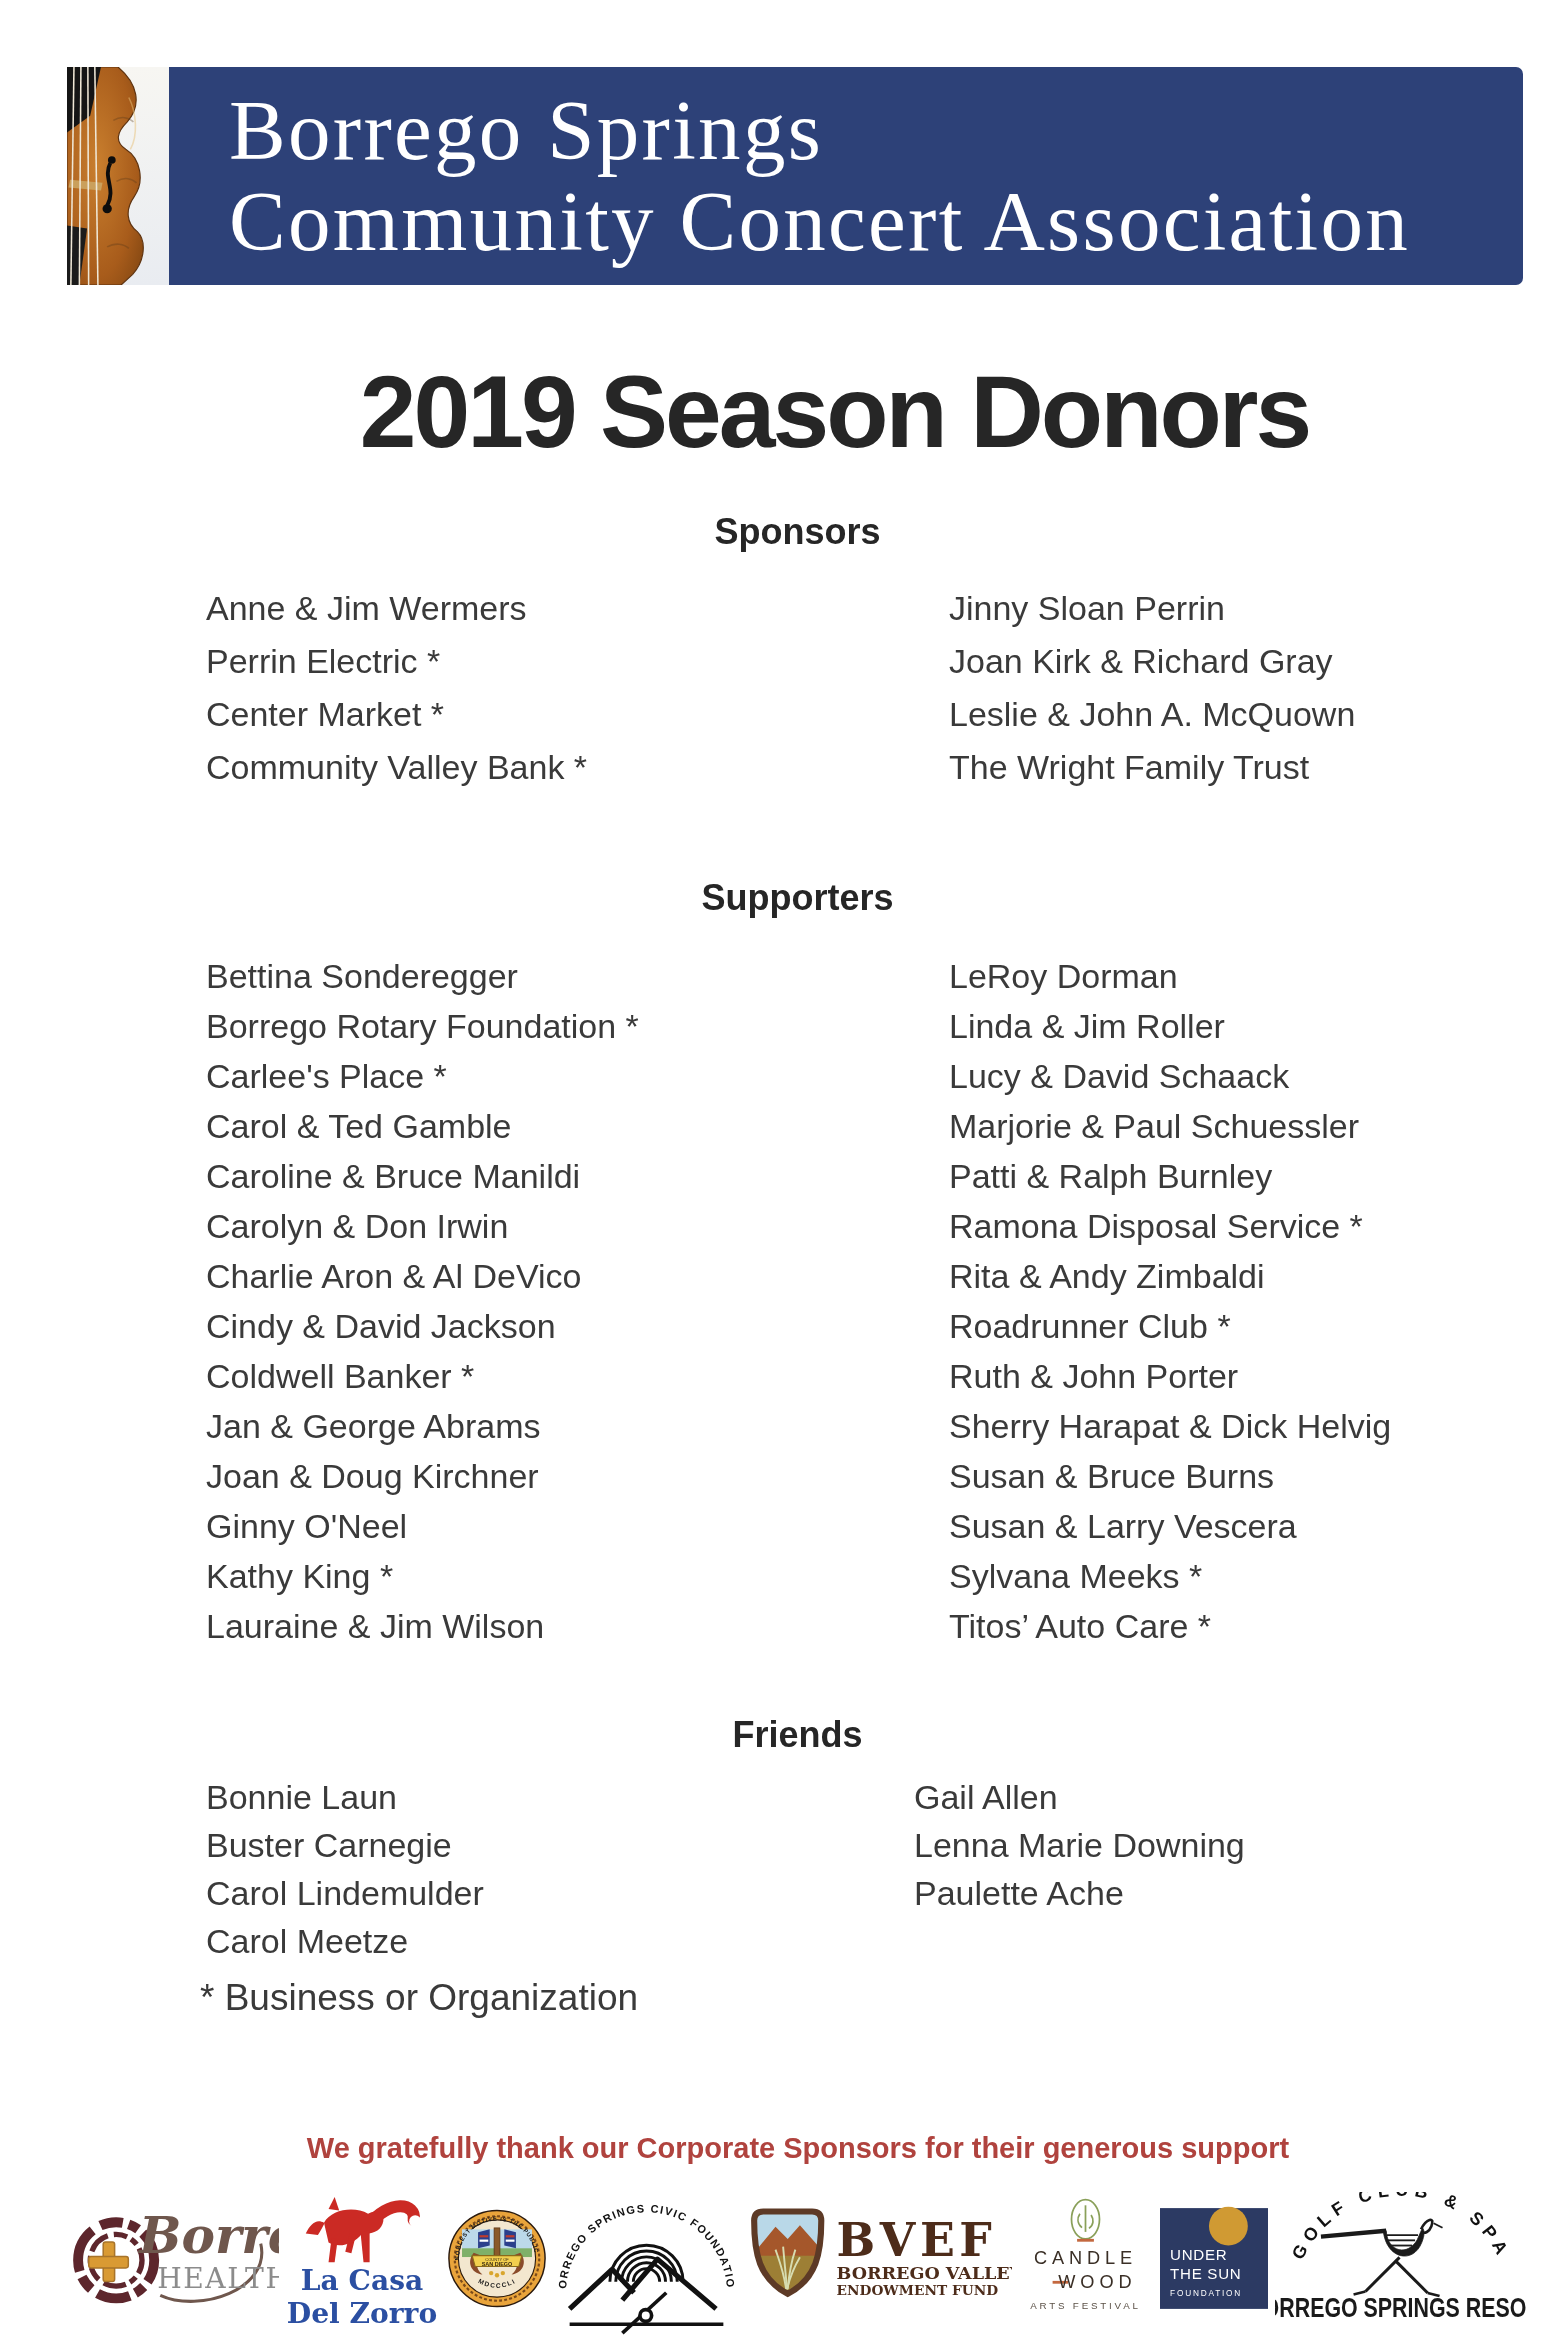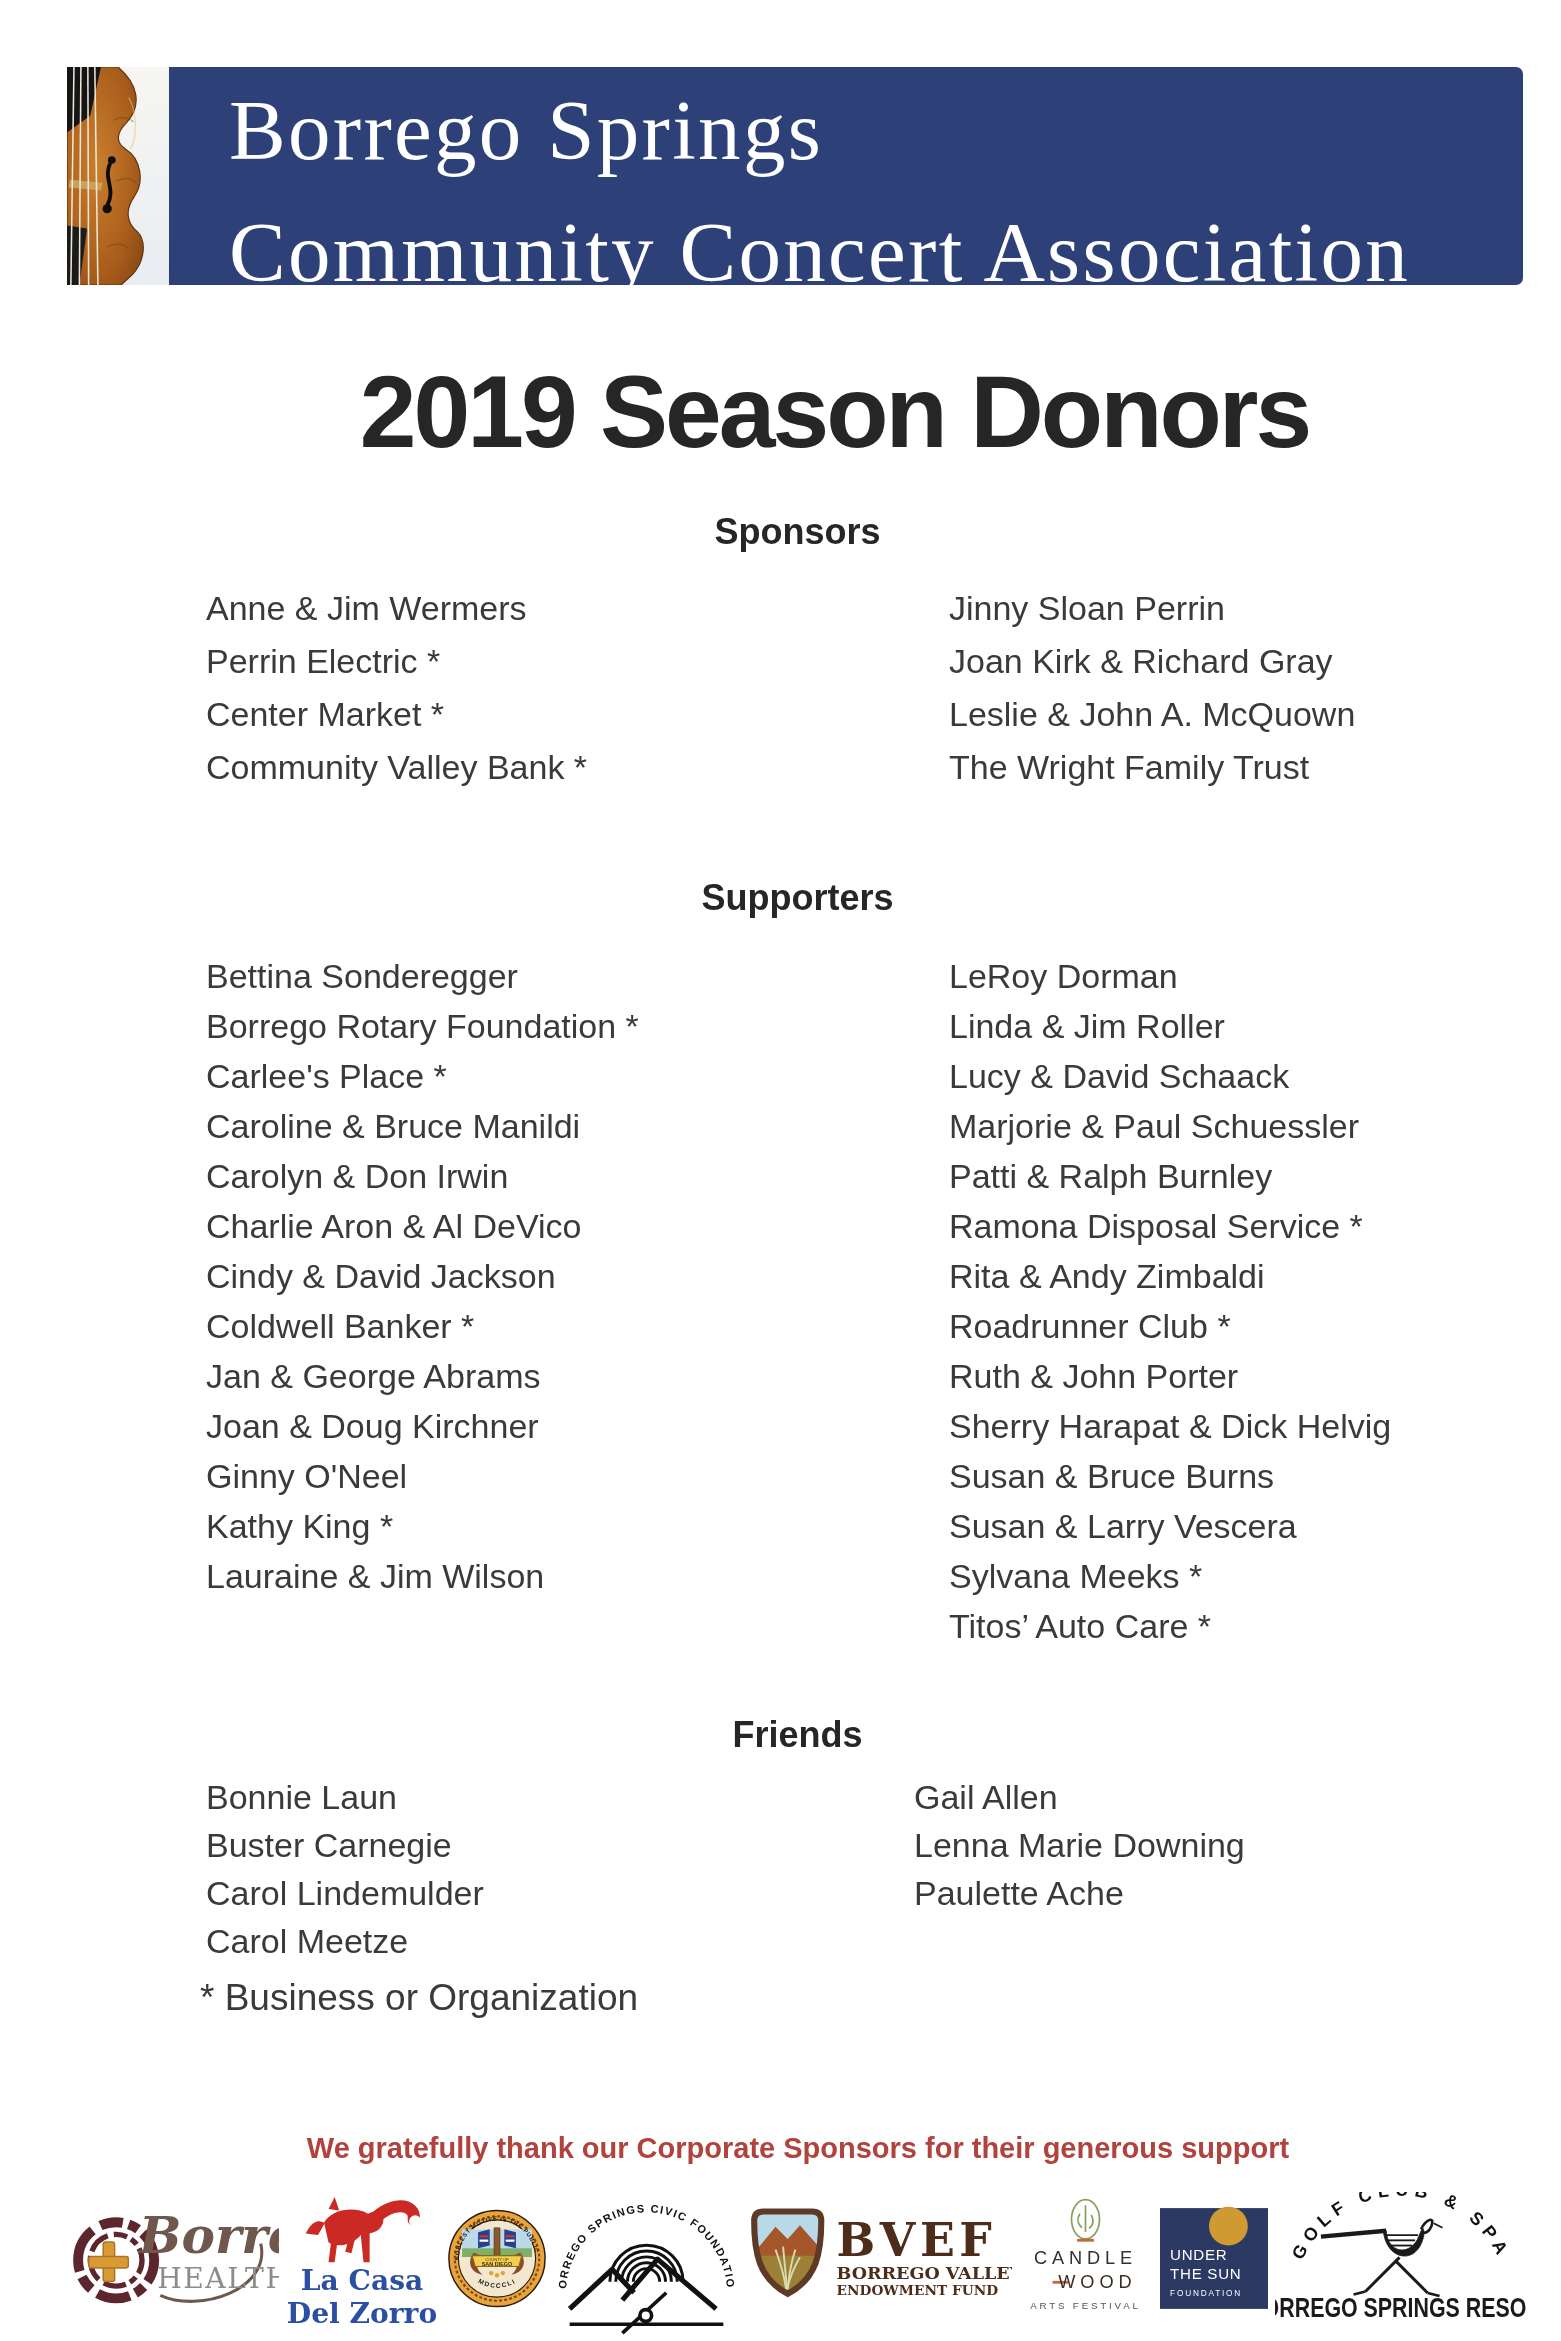--- a/index.html
+++ b/index.html
@@ -5,21 +5,21 @@
   html,body{margin:0;padding:0;}
   body{width:1561px;height:2342px;background:#ffffff;font-family:"Liberation Sans",sans-serif;}
   .page{position:relative;width:1561px;height:2342px;background:#ffffff;overflow:hidden;}
 
   
   .banner{position:absolute;left:67px;top:67px;width:1456px;height:218px;background:#2d4178;border-radius:7px;}
   .violin{position:absolute;left:0;top:0;width:102px;height:218px;display:block;}
   .banner-text{position:absolute;left:162px;top:18.3px;color:#ffffff;
     font-family:"Liberation Serif","DejaVu Serif",serif;letter-spacing:2.3px;white-space:nowrap;}
   .banner-line1{font-size:85px;line-height:91px;}
-  .banner-line2{font-size:85px;line-height:90px;margin-top:31px;}
+  .banner-line2{font-size:85px;line-height:90px;}
 
   
   .title{position:absolute;left:75px;top:338px;width:1487px;margin:16px;text-align:center;
     font-size:102px;font-weight:bold;letter-spacing:-3px;color:#262626;}
   .sec-h{position:absolute;left:0;width:1595px;margin:0;text-align:center;
     font-size:36px;font-weight:bold;color:#262626;line-height:43px;}
 
   
   ul.col{position:absolute;margin:4px;padding:0;list-style:none;}
   ul.col li{font-size:34px;color:#3a3a3a;line-height:var(--rh);white-space:nowrap;}
@@ -95,20 +95,21 @@
       <li>Leslie &amp; John A. McQuown</li>
       <li>The Wright Family Trust</li>
     </ul>
 
   <h2 class="sec-h" style="top:876px">Supporters</h2>
   <ul class="col" style="top:947px;left:202px;--rh:50px">
 
   <li>Bettina Sonderegger</li>
       <li>Borrego Rotary Foundation *</li>
       <li>Carlee's Place *</li>
+      <li>Carol &amp; Ted Gamble</li>
       <li>Caroline &amp; Bruce Manildi</li>
       <li>Carolyn &amp; Don Irwin</li>
       <li>Charlie Aron &amp; Al DeVico</li>
       <li>Cindy &amp; David Jackson</li>
       <li>Coldwell Banker *</li>
       <li>Jan &amp; George Abrams</li>
       <li>Joan &amp; Doug Kirchner</li>
       <li>Ginny O'Neel</li>
       <li>Kathy King *</li>
       <li>Lauraine &amp; Jim Wilson</li>

